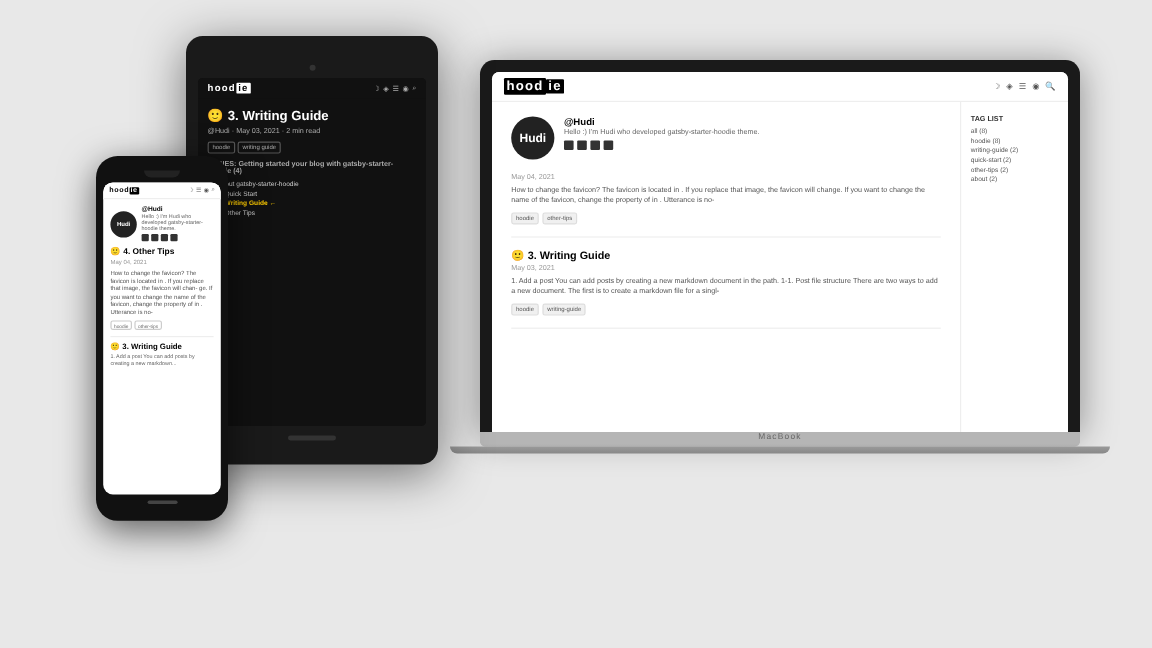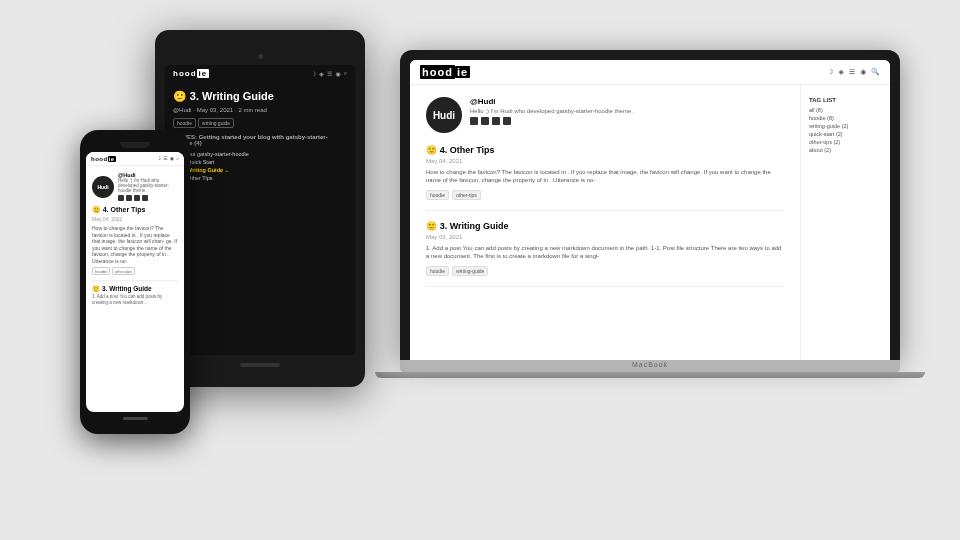--- a/index.html
+++ b/index.html
@@ -384,25 +384,20 @@
                   <div class="profile-social">
                     <span></span>
                     <span></span>
                     <span></span>
                     <span></span>
                   </div>
                 </div>
               </div>
 
               <div class="post-card">
-                <div class="post-card-title">
-                  <span>🙂</span>
-                  <span>4.</span>
-                  <span>Other Tips</span>
-                </div>
                 <div class="post-card-date">May 04, 2021</div>
                 <div class="post-card-text">How to change the favicon? The favicon is located in . If you replace that image, the favicon will change. If you want to change the name of the favicon, change the property of in . Utterance is no-</div>
                 <div class="tags">
                   <span class="tag">hoodie</span>
                   <span class="tag">other-tips</span>
                 </div>
               </div>
 
               <div class="post-card">
                 <div class="post-card-title">

